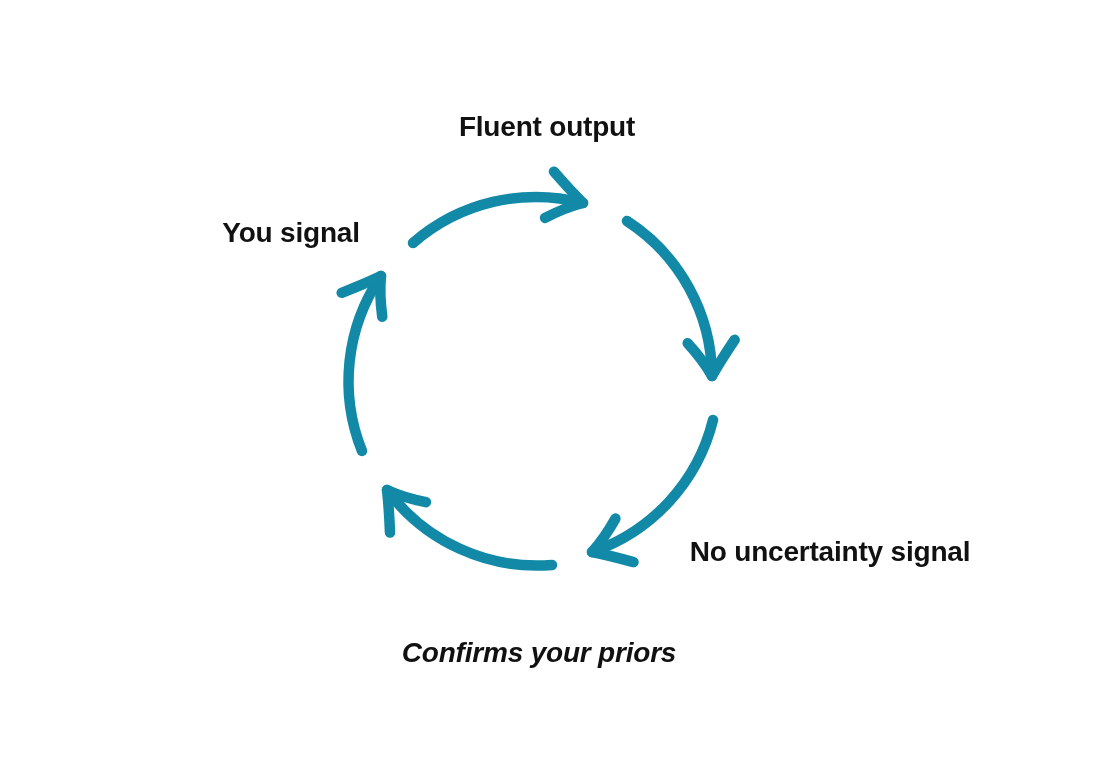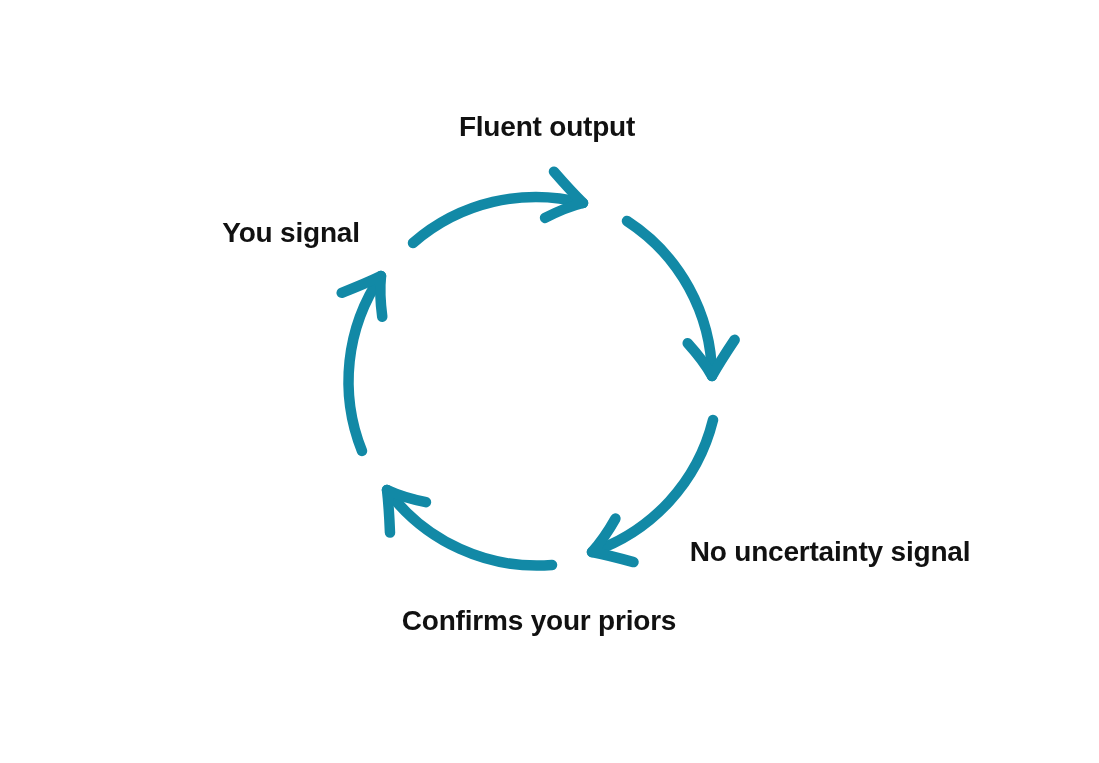--- a/index.html
+++ b/index.html
@@ -38,21 +38,21 @@
     transform: translate(-50%, -50%);
     font-size: 28px;
     font-weight: 700;
     color: var(--ink);
     white-space: nowrap;
     letter-spacing: -0.2px;
   }
   .lbl-fluent-output    { left: 547px; top: 127px; }
   .lbl-feels-true       { left: 803px; top: 279px; }
   .lbl-no-uncertainty   { left: 830px; top: 520px; margin-top: 32px; }
-  .lbl-confirms-priors  { left: 539px; top: 621px; }
+  .lbl-confirms-priors  { left: 539px; top: 653px; font-style: italic; }
   .lbl-feels-complete   { left: 213px; top: 432px; }
   .lbl-you-accept       { left: 291px; top: 233px; }
 </style>
 </head>
 <body>
 
 <div class="canvas">
 
   <svg class="cycle-svg" viewBox="0 0 1099 763" aria-hidden="true">
     <defs>

